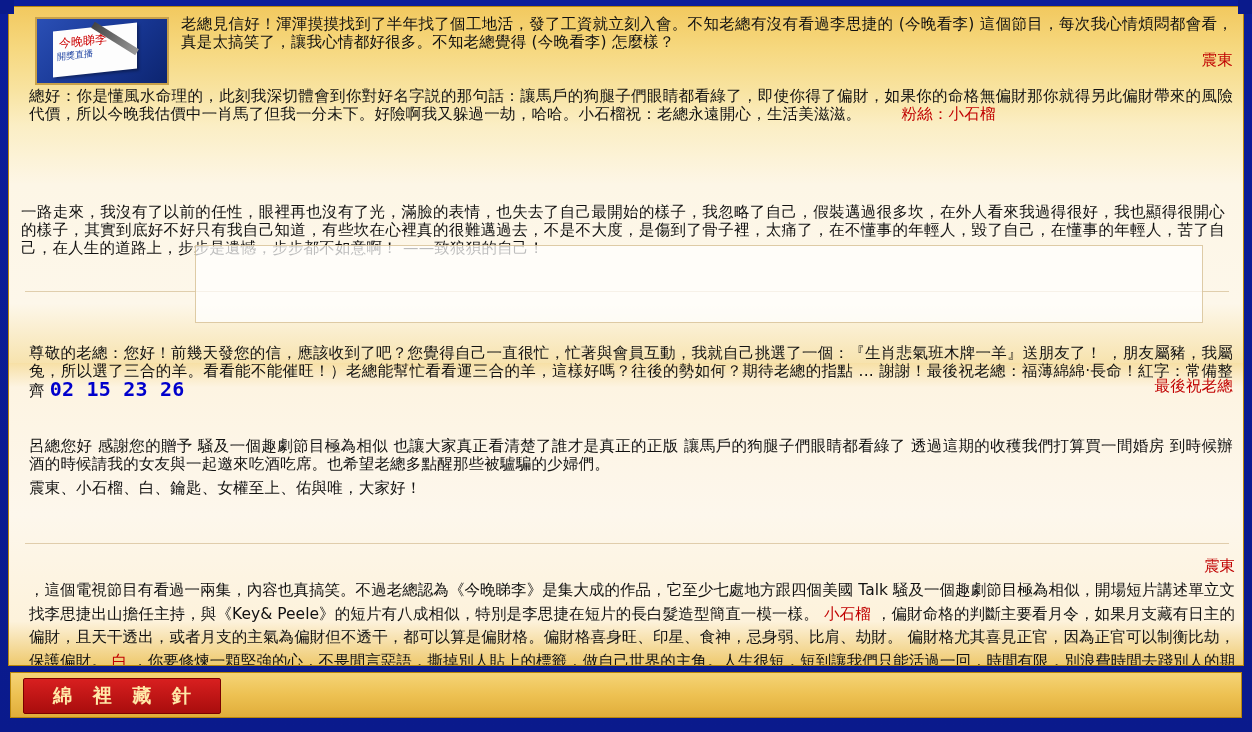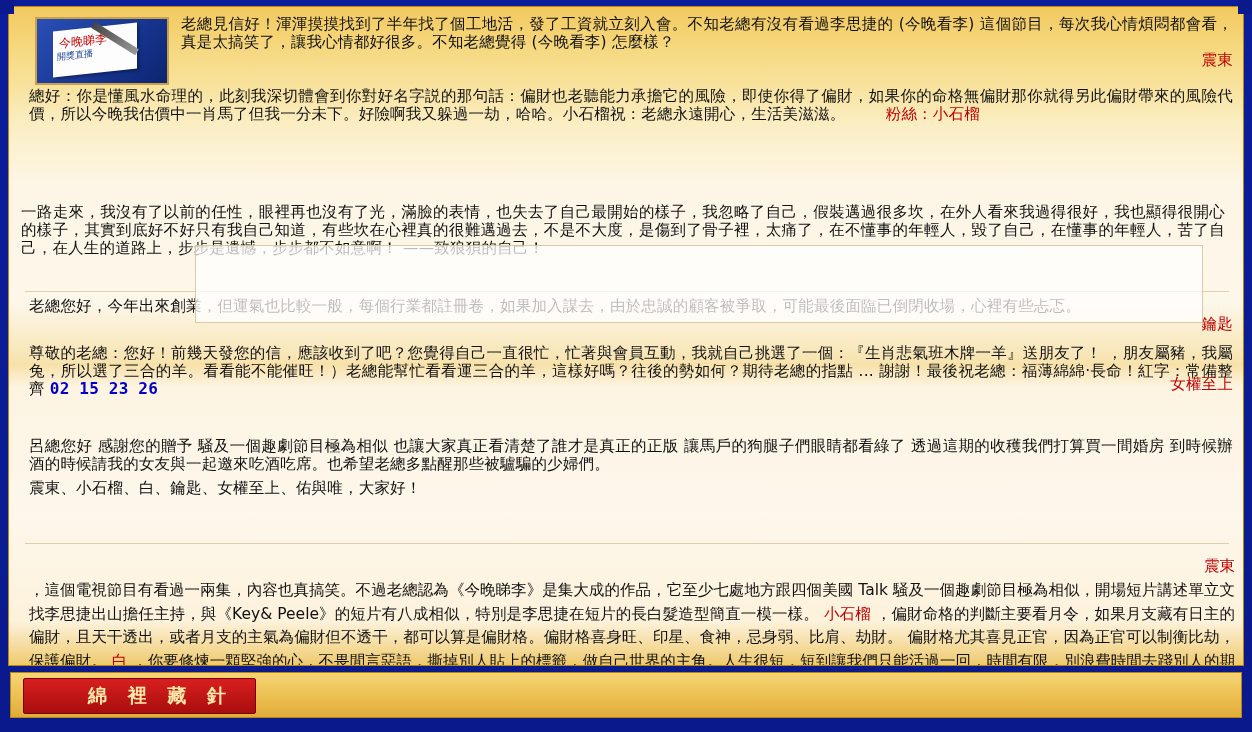--- a/index.html
+++ b/index.html
@@ -75,21 +75,21 @@
     color:#111;
     letter-spacing:.2px;
     font-family:"DejaVu Sans","Liberation Sans",sans-serif;
     text-align:justify;
   }
   .b1{left:172px;top:8px;width:1052px;}
   .b2{left:20px;top:80px;width:1204px;}
   .b3{left:12px;top:196px;width:1204px;}
   .sig{text-align:right;display:block;}
   .name{color:#c00000;font-weight:normal;}
-  .num{color:#0000cc;font-weight:bold;font-family:"DejaVu Sans Mono",monospace;font-size:16px;}
+  .num{color:#0000cc;font-weight:bold;font-family:"DejaVu Sans Mono",monospace;font-size:20px;}
 
   
   .hl{
     position:absolute;left:186px;top:186px;width:1006px;height:74px;
     background:rgba(255,255,255,.72);
     border:1px solid rgba(200,170,110,.6);
     pointer-events:none;
   }
 
   .divider{
@@ -112,21 +112,20 @@
     border:1px solid #b8860b;box-sizing:border-box;
   }
   .banner .plate{
     position:absolute;left:12px;top:5px;width:196px;height:34px;
     background:linear-gradient(180deg,#d81f1f 0%,#a80d0d 100%);
     border:1px solid #7a0000;border-radius:2px;
     color:#ffe9a8;font-size:19px;font-weight:bold;
     display:flex;align-items:center;justify-content:center;
     letter-spacing:7px;text-indent:7px;
     font-family:"DejaVu Sans","Liberation Sans",sans-serif;
-    padding-left:35px;
   }
   .corner{position:absolute;width:14px;height:14px;background:#0a1a8c;}
 </style>
 </head>
 <body>
 
 <div class="page">
 
   <div class="panel">
     <div class="topstripe"></div>
@@ -142,40 +141,36 @@
         <div class="bluetxt">開獎直播</div>
         <div class="pen"></div>
       </div>
 
       <div class="tx b1">
         <span>老總見信好！渾渾摸摸找到了半年找了個工地活，發了工資就立刻入會。不知老總有沒有看過李思捷的 (今晚看李) 這個節目，每次我心情煩悶都會看，真是太搞笑了，讓我心情都好很多。不知老總覺得 (今晚看李) 怎麼樣？</span>
         <span class="sig name">震東</span>
       </div>
 
       <div class="tx b2">
-        <span>總好：你是懂風水命理的，此刻我深切體會到你對好名字説的那句話：偏財也老聽能力承擔它的風險，即使你得了偏財，如果你的命格無偏財那你就得另此偏財帶來的風險代價，所以今晚我估價中一肖馬了但我一分未下。好險啊我又躲過一劫，哈哈。小石榴祝：老總永遠開心，生活美滋滋。</span>
+        <span>總好：你是懂風水命理的，此刻我深切體會到你對好名字説的那句話：讓馬戶的狗腿子們眼睛都看綠了，即使你得了偏財，如果你的命格無偏財那你就得另此偏財帶來的風險代價，所以今晚我估價中一肖馬了但我一分未下。好險啊我又躲過一劫，哈哈。小石榴祝：老總永遠開心，生活美滋滋。</span>
         <span style="display:inline-block;width:30px"></span>
         <span class="name">粉絲：小石榴</span>
       </div>
 
       <div class="tx b3">
         <span>一路走來，我沒有了以前的任性，眼裡再也沒有了光，滿臉的表情，也失去了自己最開始的樣子，我忽略了自己，假裝邁過很多坎，在外人看來我過得很好，我也顯得很開心的樣子，其實到底好不好只有我自己知道，有些坎在心裡真的很難邁過去，不是不大度，是傷到了骨子裡，太痛了，在不懂事的年輕人，毀了自己，在懂事的年輕人，苦了自己，在人生的道路上，步步是遺憾，步步都不如意啊！ ——致狼狽的自己！</span>
       </div>
 
       <div class="divider" style="top:284px"></div>
 
-      <div class="tx" style="left:20px;top:290px;width:1204px">
-        <span>老總您好，今年出來創業，但運氣也比較一般，每個行業都註冊卷，如果加入謀去，由於忠誠的顧客被爭取，可能最後面臨已倒閉收場，心裡有些忐忑。</span>
-        <span class="sig name">鑰匙</span>
-      </div>
 
       <div class="tx" style="left:20px;top:337px;width:1204px">
         <span>尊敬的老總：您好！前幾天發您的信，應該收到了吧？您覺得自己一直很忙，忙著與會員互動，我就自己挑選了一個：『生肖悲氣班木牌一羊』送朋友了！ ，朋友屬豬，我屬兔，所以選了三合的羊。看看能不能催旺！）老總能幫忙看看運三合的羊，這樣好嗎？往後的勢如何？期待老總的指點 ... 謝謝！最後祝老總：福薄綿綿‧長命！紅字：常備整齊</span>
         <span class="num">02 15 23 26</span>
-        <span class="sig name" style="margin-top:-23px">女權至上</span>
+        <span class="sig name" style="margin-top:-23px">最後祝老總</span>
       </div>
 
       <div class="tx" style="left:20px;top:430px;width:1204px">
         <span>呂總您好 感謝您的贈予 騒及一個趣劇節目極為相似 也讓大家真正看清楚了誰才是真正的正版 讓馬戶的狗腿子們眼睛都看綠了 透過這期的收穫我們打算買一間婚房 到時候辦酒的時候請我的女友與一起邀來吃酒吃席。也希望老總多點醒那些被驢騙的少婦們。</span>
       </div>
 
       <div class="hl" style="top:238px;height:76px"></div>
 
       <div class="tx" style="left:20px;top:472px;width:1204px">震東、小石榴、白、鑰匙、女權至上、佑與唯，大家好！</div>
 

